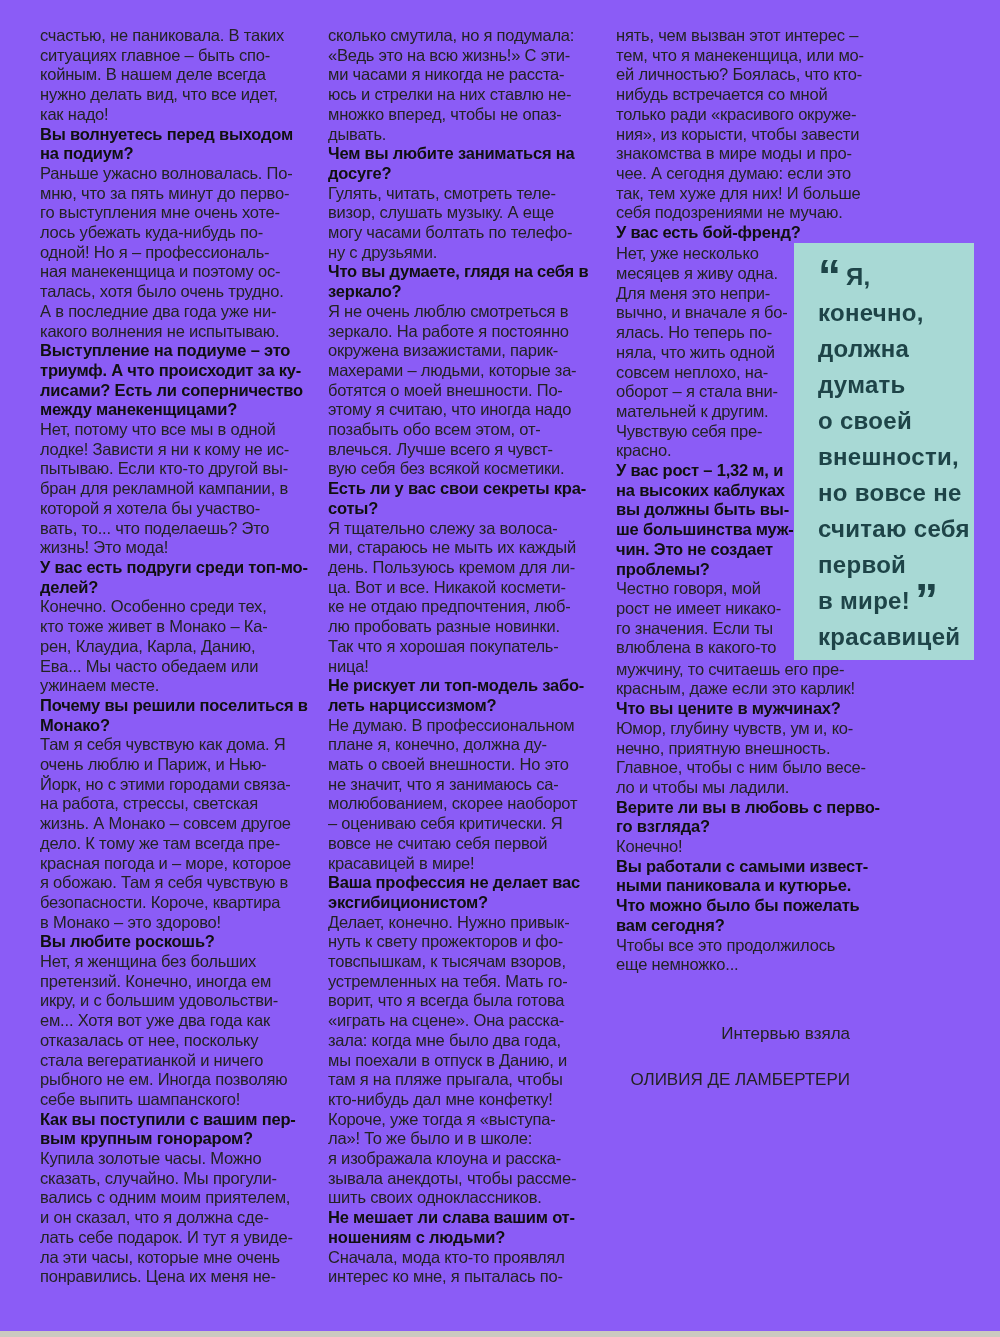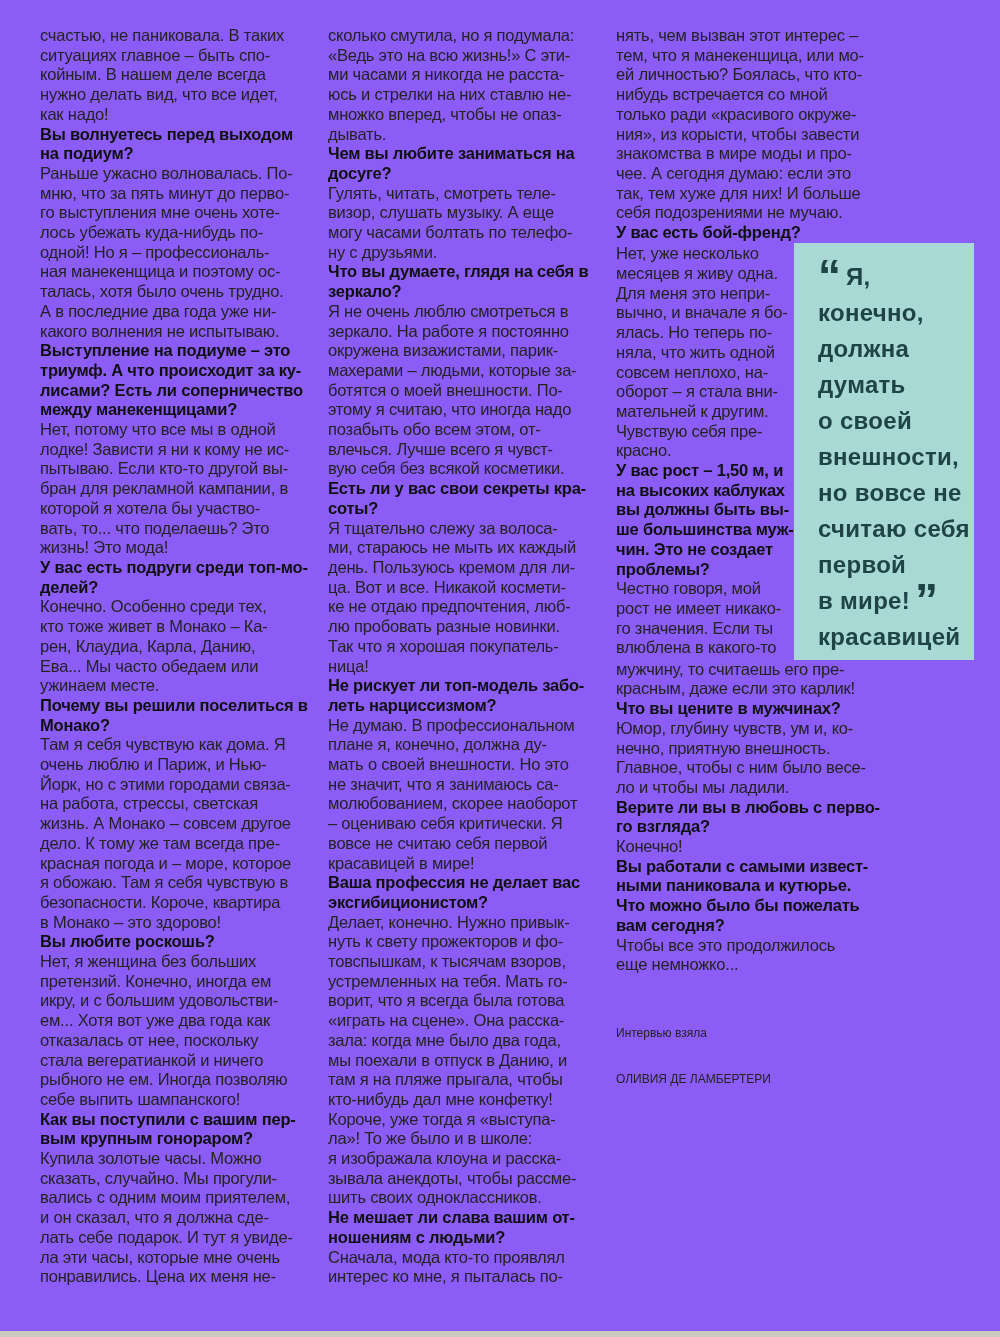--- a/index.html
+++ b/index.html
@@ -47,23 +47,23 @@
     font-size:46px;
     line-height:0;
     position:relative;
     top:7px;
     letter-spacing:-2px;
   }
   .bigq.open{margin-right:7px;}
   .bigq.close{margin-left:5px;}
   .byline{
     margin-top:24px;
-    text-align:left;
+    text-align:right;
     padding-right:42px;
-    font-size:12px;
+    font-size:17px;
     line-height:23px;
     white-space:pre-line;
   }
   .scan-edge{
     position:absolute;left:0;bottom:0;width:100%;height:6px;
     background:#ccc9c0;
   }
 </style>
 </head>
 <body>
@@ -224,21 +224,21 @@
 месяцев я живу одна.
 Для меня это непри-
 вычно, и вначале я бо-
 ялась. Но теперь по-
 няла, что жить одной
 совсем неплохо, на-
 оборот – я стала вни-
 мательней к другим.
 Чувствую себя пре-
 красно.</p>
-          <p class="q">У вас рост – 1,50 м, и
+          <p class="q">У вас рост – 1,32 м, и
 на высоких каблуках
 вы должны быть вы-
 ше большинства муж-
 чин. Это не создает
 проблемы?</p>
           <p class="a">Честно говоря, мой
 рост не имеет никако-
 го значения. Если ты
 влюблена в какого-то</p>
         </div>

